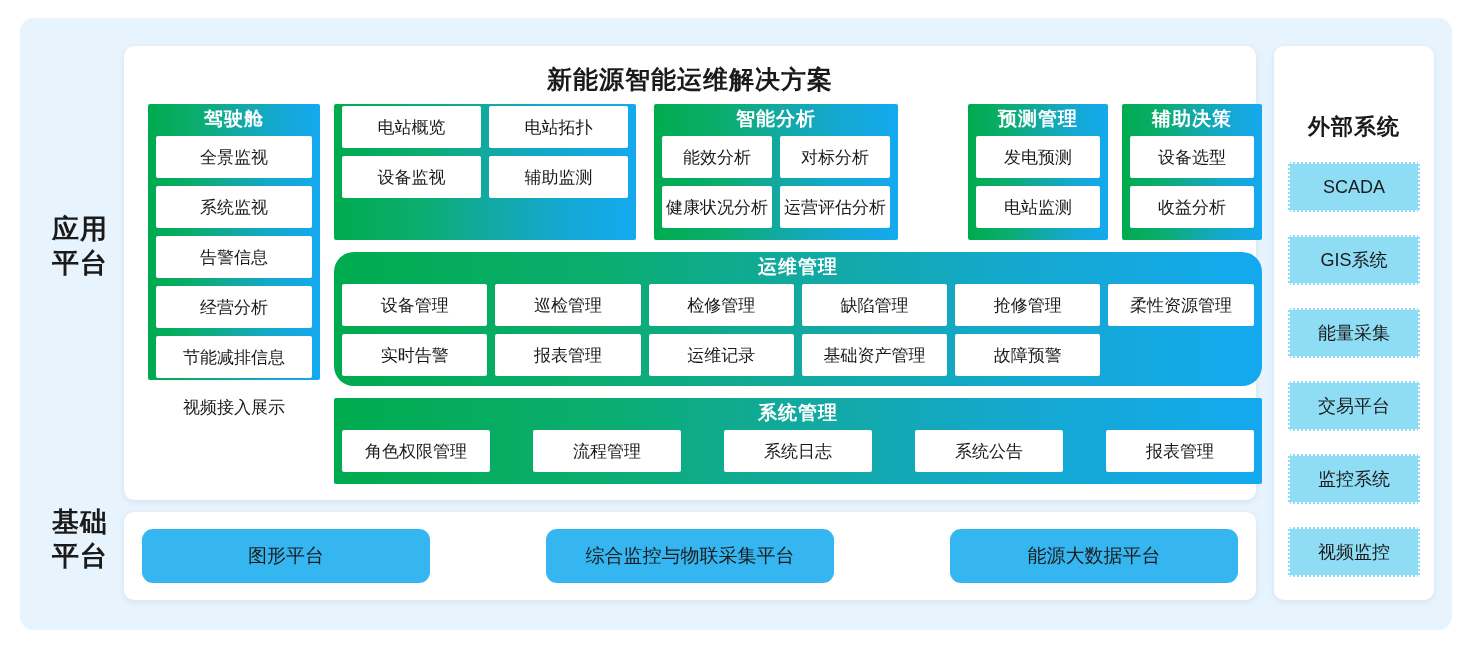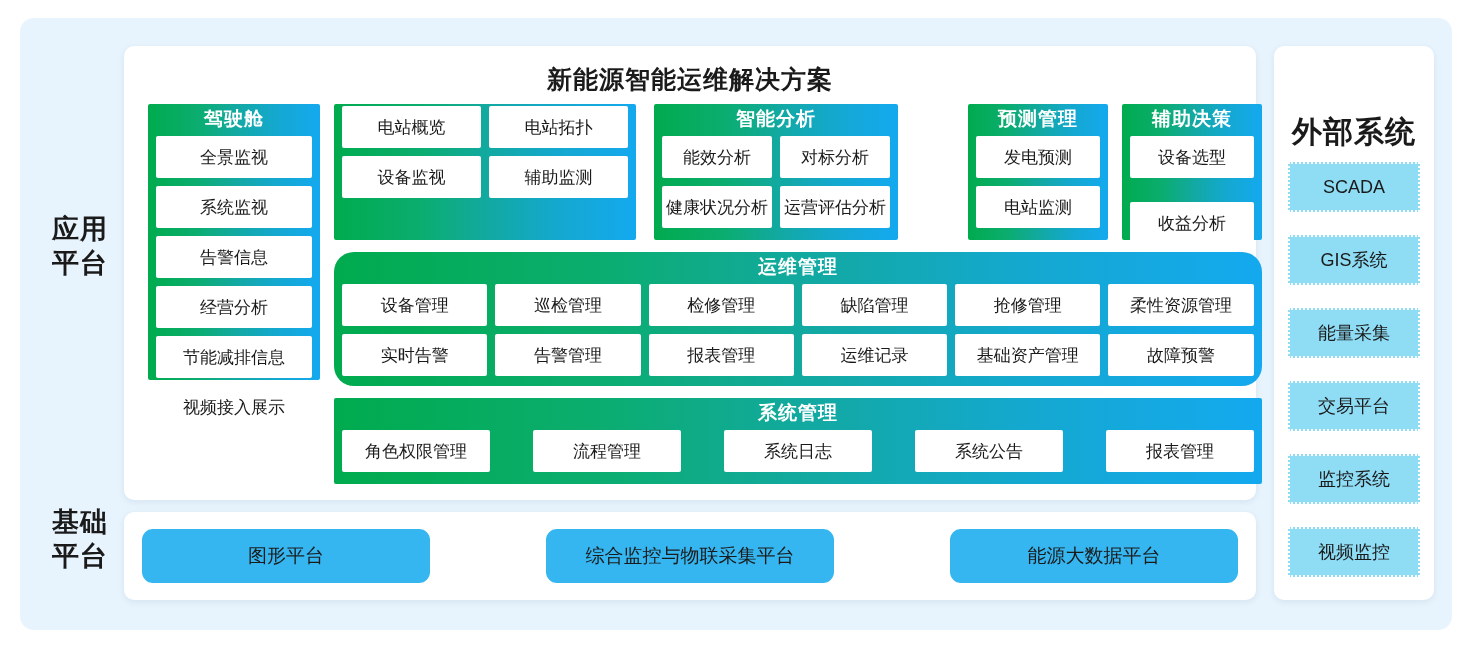--- a/index.html
+++ b/index.html
@@ -70,42 +70,42 @@
   #blk-analysis .cellwrap{gap:8px;padding-top:2px;}
   #blk-analysis .cell{width:calc(50% - 4px);height:42px;}
 
   
   #blk-forecast{left:968px;top:104px;width:140px;height:136px;}
   #blk-forecast .cellwrap{flex-direction:column;gap:8px;padding-top:2px;}
   #blk-forecast .cell{width:100%;height:42px;}
 
   
   #blk-decision{left:1122px;top:104px;width:140px;height:136px;}
-  #blk-decision .cellwrap{flex-direction:column;gap:24px;padding-top:2px;}
+  #blk-decision .cellwrap{flex-direction:column;gap:8px;padding-top:2px;}
   #blk-decision .cell{width:100%;height:42px;}
 
   
   #blk-ops{left:334px;top:252px;width:928px;height:134px;border-radius:20px;}
   #blk-ops .cellwrap{gap:8px;padding-top:2px;}
   #blk-ops .cell{width:calc(16.666% - 6.7px);height:42px;}
 
   
   #blk-sys{left:334px;top:398px;width:928px;height:86px;}
   #blk-sys .cellwrap{padding-top:2px;justify-content:space-between;}
   #blk-sys .cell{width:148px;height:42px;}
 
   
   .ext-card{
     position:absolute;left:1274px;top:46px;width:160px;height:554px;
     background:#ffffff;border-radius:10px;
     box-shadow:0 2px 7px rgba(90,130,170,.14);
   }
   .ext-title{
     position:absolute;left:0;top:66px;width:160px;text-align:center;
-    font-size:30px;font-weight:700;color:#1a1a1a;letter-spacing:1px;
+    font-size:22px;font-weight:700;color:#1a1a1a;letter-spacing:1px;
   }
   .ext-list{position:absolute;left:14px;top:116px;width:132px;}
   .ext-item{
     height:50px;margin-bottom:23px;background:#8fdcf5;
     border:2px dotted #ffffff;box-sizing:border-box;
     display:flex;align-items:center;justify-content:center;
     font-size:18px;color:#1a1a1a;
   }
 
   
@@ -190,21 +190,20 @@
   <div class="block grad" id="blk-ops">
     <div class="block-title">运维管理</div>
     <div class="cellwrap">
       <div class="cell">设备管理</div>
       <div class="cell">巡检管理</div>
       <div class="cell">检修管理</div>
       <div class="cell">缺陷管理</div>
       <div class="cell">抢修管理</div>
       <div class="cell">柔性资源管理</div>
       <div class="cell">实时告警</div>
-      <div class="cell">告警管理</div>
       <div class="cell">报表管理</div>
       <div class="cell">运维记录</div>
       <div class="cell">基础资产管理</div>
       <div class="cell">故障预警</div>
     </div>
   </div>
 
   <div class="block grad" id="blk-sys">
     <div class="block-title">系统管理</div>
     <div class="cellwrap">

